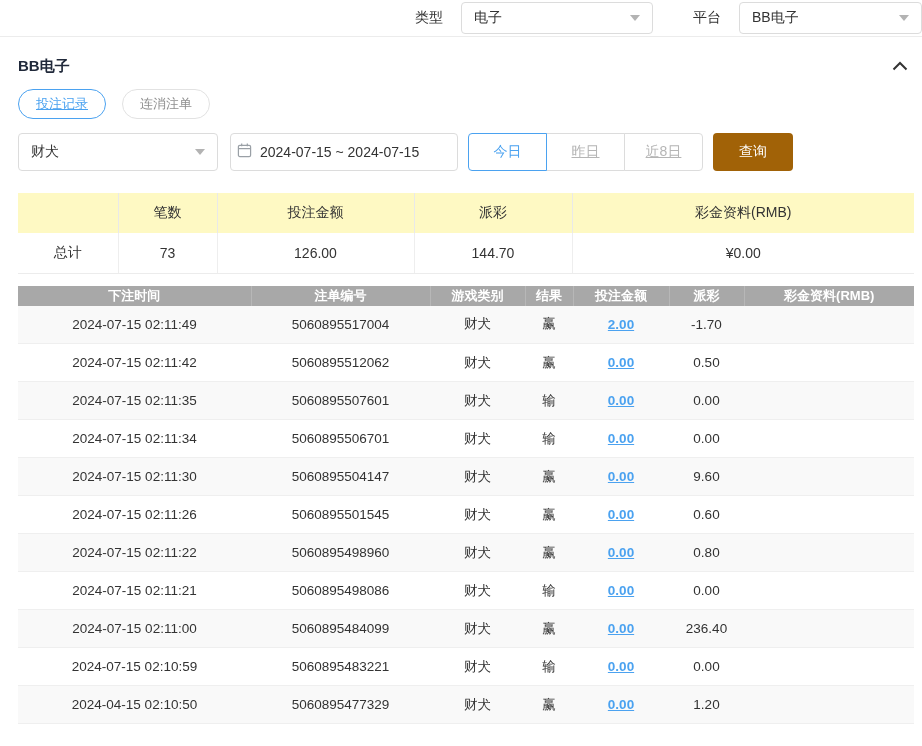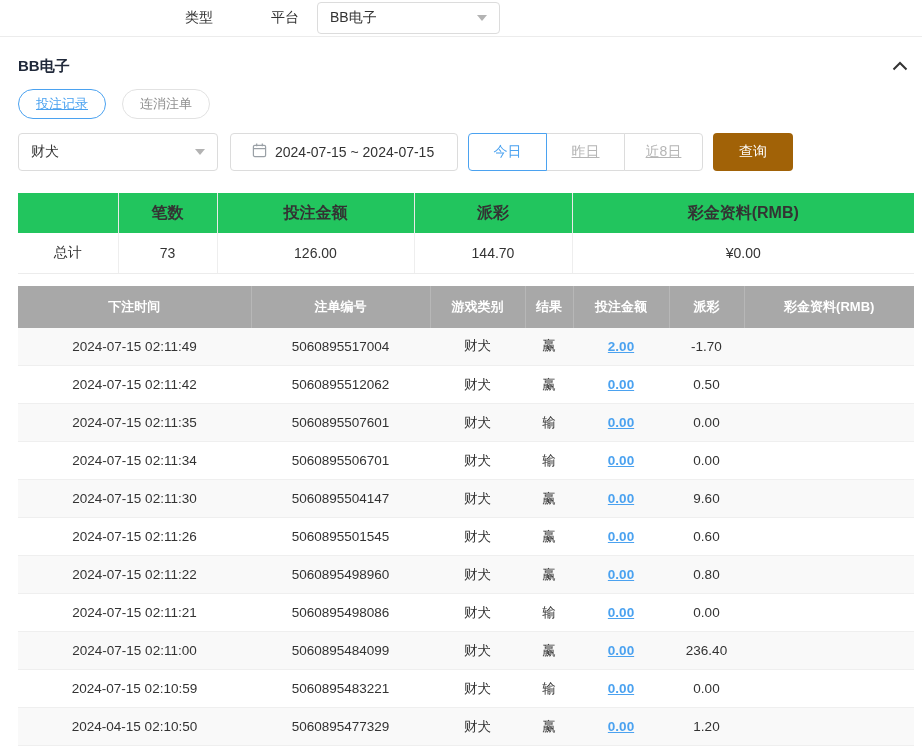--- a/index.html
+++ b/index.html
@@ -1,20 +1,20 @@
 <!DOCTYPE html>
 <html><head>
 <meta charset="utf-8">
 <style>
   * { margin:0; padding:0; box-sizing:border-box; }
   html,body { width:922px; height:746px; overflow:hidden; background:#fff;
     font-family:"Liberation Sans","DejaVu Sans",sans-serif; color:#333; }
 
   
-  .topbar { height:37px; border-bottom:1px solid #ececec; display:flex; align-items:center; }
+  .topbar { height:37px; border-bottom:1px solid #ececec; display:flex; align-items:center;justify-content:flex-end; }
   .topbar .field { display:flex; align-items:center; }
   .field-type { margin-left:185px; }
   .field-platform { margin-left:40px; }
   .top-label { font-size:14px; color:#333; margin-right:18px; white-space:nowrap; }
   .select-box { height:32px; border:1px solid #dcdcdc; border-radius:4px; background:#fff;
     display:flex; align-items:center; justify-content:space-between; padding:0 12px;
     font-size:14px; cursor:pointer; }
   .sel-type { width:192px; }
   .sel-platform { width:183px; }
   .caret-down { width:0; height:0; border-left:5px solid transparent; border-right:5px solid transparent;
@@ -33,59 +33,63 @@
     display:inline-flex; align-items:center; cursor:pointer; }
   .tab.active { border:1px solid #4ba2f0; color:#4ba2f0;text-decoration:underline; }
   .tab.inactive { border:1px solid #e2e2e2; color:#8f8f8f; }
 
   
   .filter-row { margin-top:14px; display:flex; align-items:center; }
   .game-select { width:200px; height:38px; border:1px solid #dcdcdc; border-radius:4px;
     display:flex; align-items:center; justify-content:space-between; padding:0 12px;
     font-size:14px; cursor:pointer; background:#fff; }
   .date-box { margin-left:12px; width:228px; height:38px; border:1px solid #dcdcdc; border-radius:4px;
-    display:flex; align-items:center; padding:0 21px; gap:8px; font-size:14px; cursor:pointer; background:#fff; }
+    display:flex; align-items:center; padding:0 6px; gap:8px; font-size:14px; cursor:pointer; background:#fff; }
   .date-box svg { flex:0 0 auto; }
   .quick-group { margin-left:10px; display:flex; }
   .quick-btn { width:79px; height:38px; background:#fff; border:1px solid #dcdcdc;
     font-size:14px; cursor:pointer; margin-left:-1px; position:relative;
     font-family:inherit; }
   .quick-btn:first-child { margin-left:0; border-radius:4px 0 0 4px; }
   .quick-btn:last-child { border-radius:0 4px 4px 0; }
   .quick-btn.active { color:#4ba2f0; border-color:#4ba2f0; z-index:2; }
   .quick-btn.idle { color:#b5b5b5;text-decoration:underline; }
   .search-btn { margin-left:10px; width:80px; height:38px; background:#a16207; color:#fff;
     border:none; border-radius:4px; font-size:14px; cursor:pointer; font-family:inherit; }
 
   
   .summary-table { margin-top:22px; width:896px; border-collapse:collapse; table-layout:fixed; }
-  .summary-table th { background:#22c55e; height:40px; font-size:16px; font-weight:bold;
+  .summary-table th { background:#fef9c3; height:40px; font-size:14px; font-weight:normal;
     color:#333; text-align:center; border-right:1px solid #e9e9e9; }
   .summary-table th:last-child { border-right:none; }
   .summary-table td { height:40px; font-size:14px; text-align:center; background:#fff;
     border-right:1px solid #eeeeee; border-bottom:1px solid #ececec; }
   .summary-table td:last-child { border-right:none; }
 
   
   .bet-table { margin-top:12px; width:896px; border-collapse:collapse; table-layout:fixed; }
   .bet-table thead th { background:#a8a8a8; color:#fff; font-size:13px; font-weight:bold;
-    height:42px; text-align:center; border-right:1px solid rgba(255,255,255,0.18); }
+    height:20px; text-align:center; border-right:1px solid rgba(255,255,255,0.18); }
   .bet-table thead th:last-child { border-right:none; }
   .bet-table tbody td { height:38px; font-size:13.5px; text-align:center; color:#333;
     border-bottom:1px solid #efefef; white-space:nowrap; overflow:hidden; }
   .bet-table tbody tr.odd { background:#f9f9f9; }
   .amt { color:#4ba2f0; text-decoration:underline; cursor:pointer;font-weight:bold; }
   td.neg { color:#f36d6d; }
 </style>
 </head>
 <body>
 
 <div class="topbar">
   <div class="field field-type">
     <span class="top-label">类型</span>
+    <div class="select-box sel-type">
+      <span>电子</span>
+      <span class="caret-down"></span>
+    </div>
   </div>
   <div class="field field-platform">
     <span class="top-label">平台</span>
     <div class="select-box sel-platform">
       <span>BB电子</span>
       <span class="caret-down"></span>
     </div>
   </div>
 </div>
 

